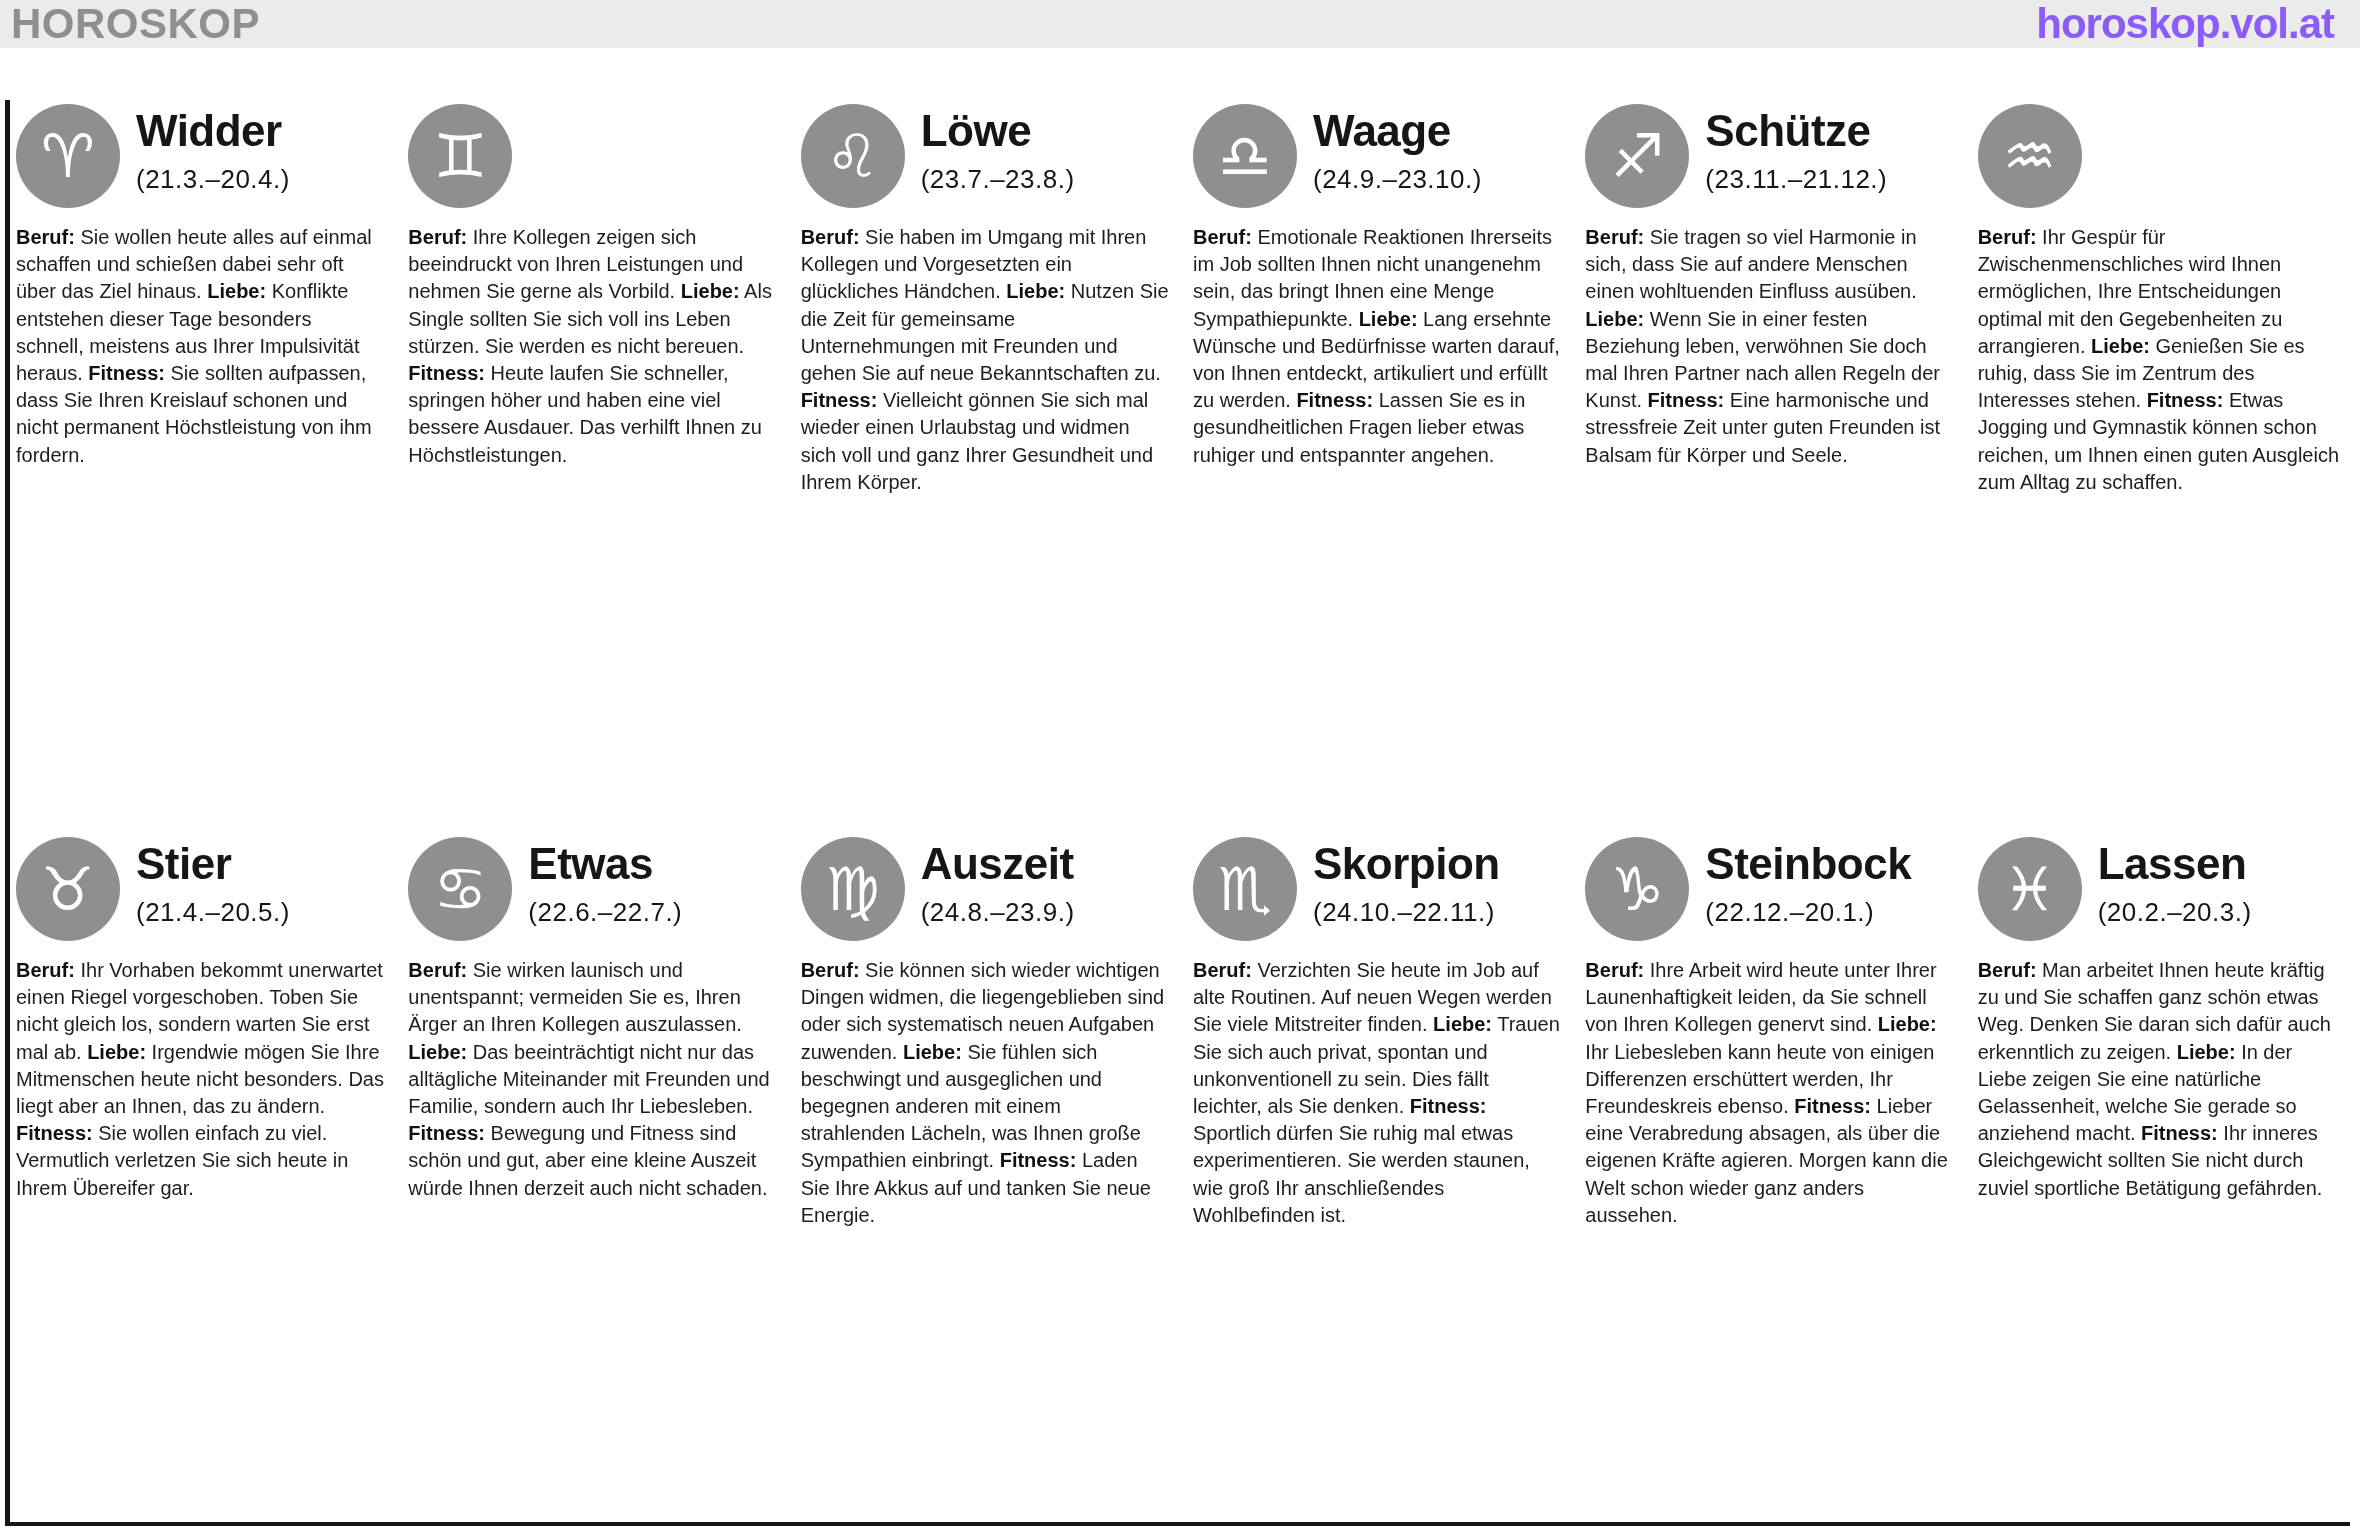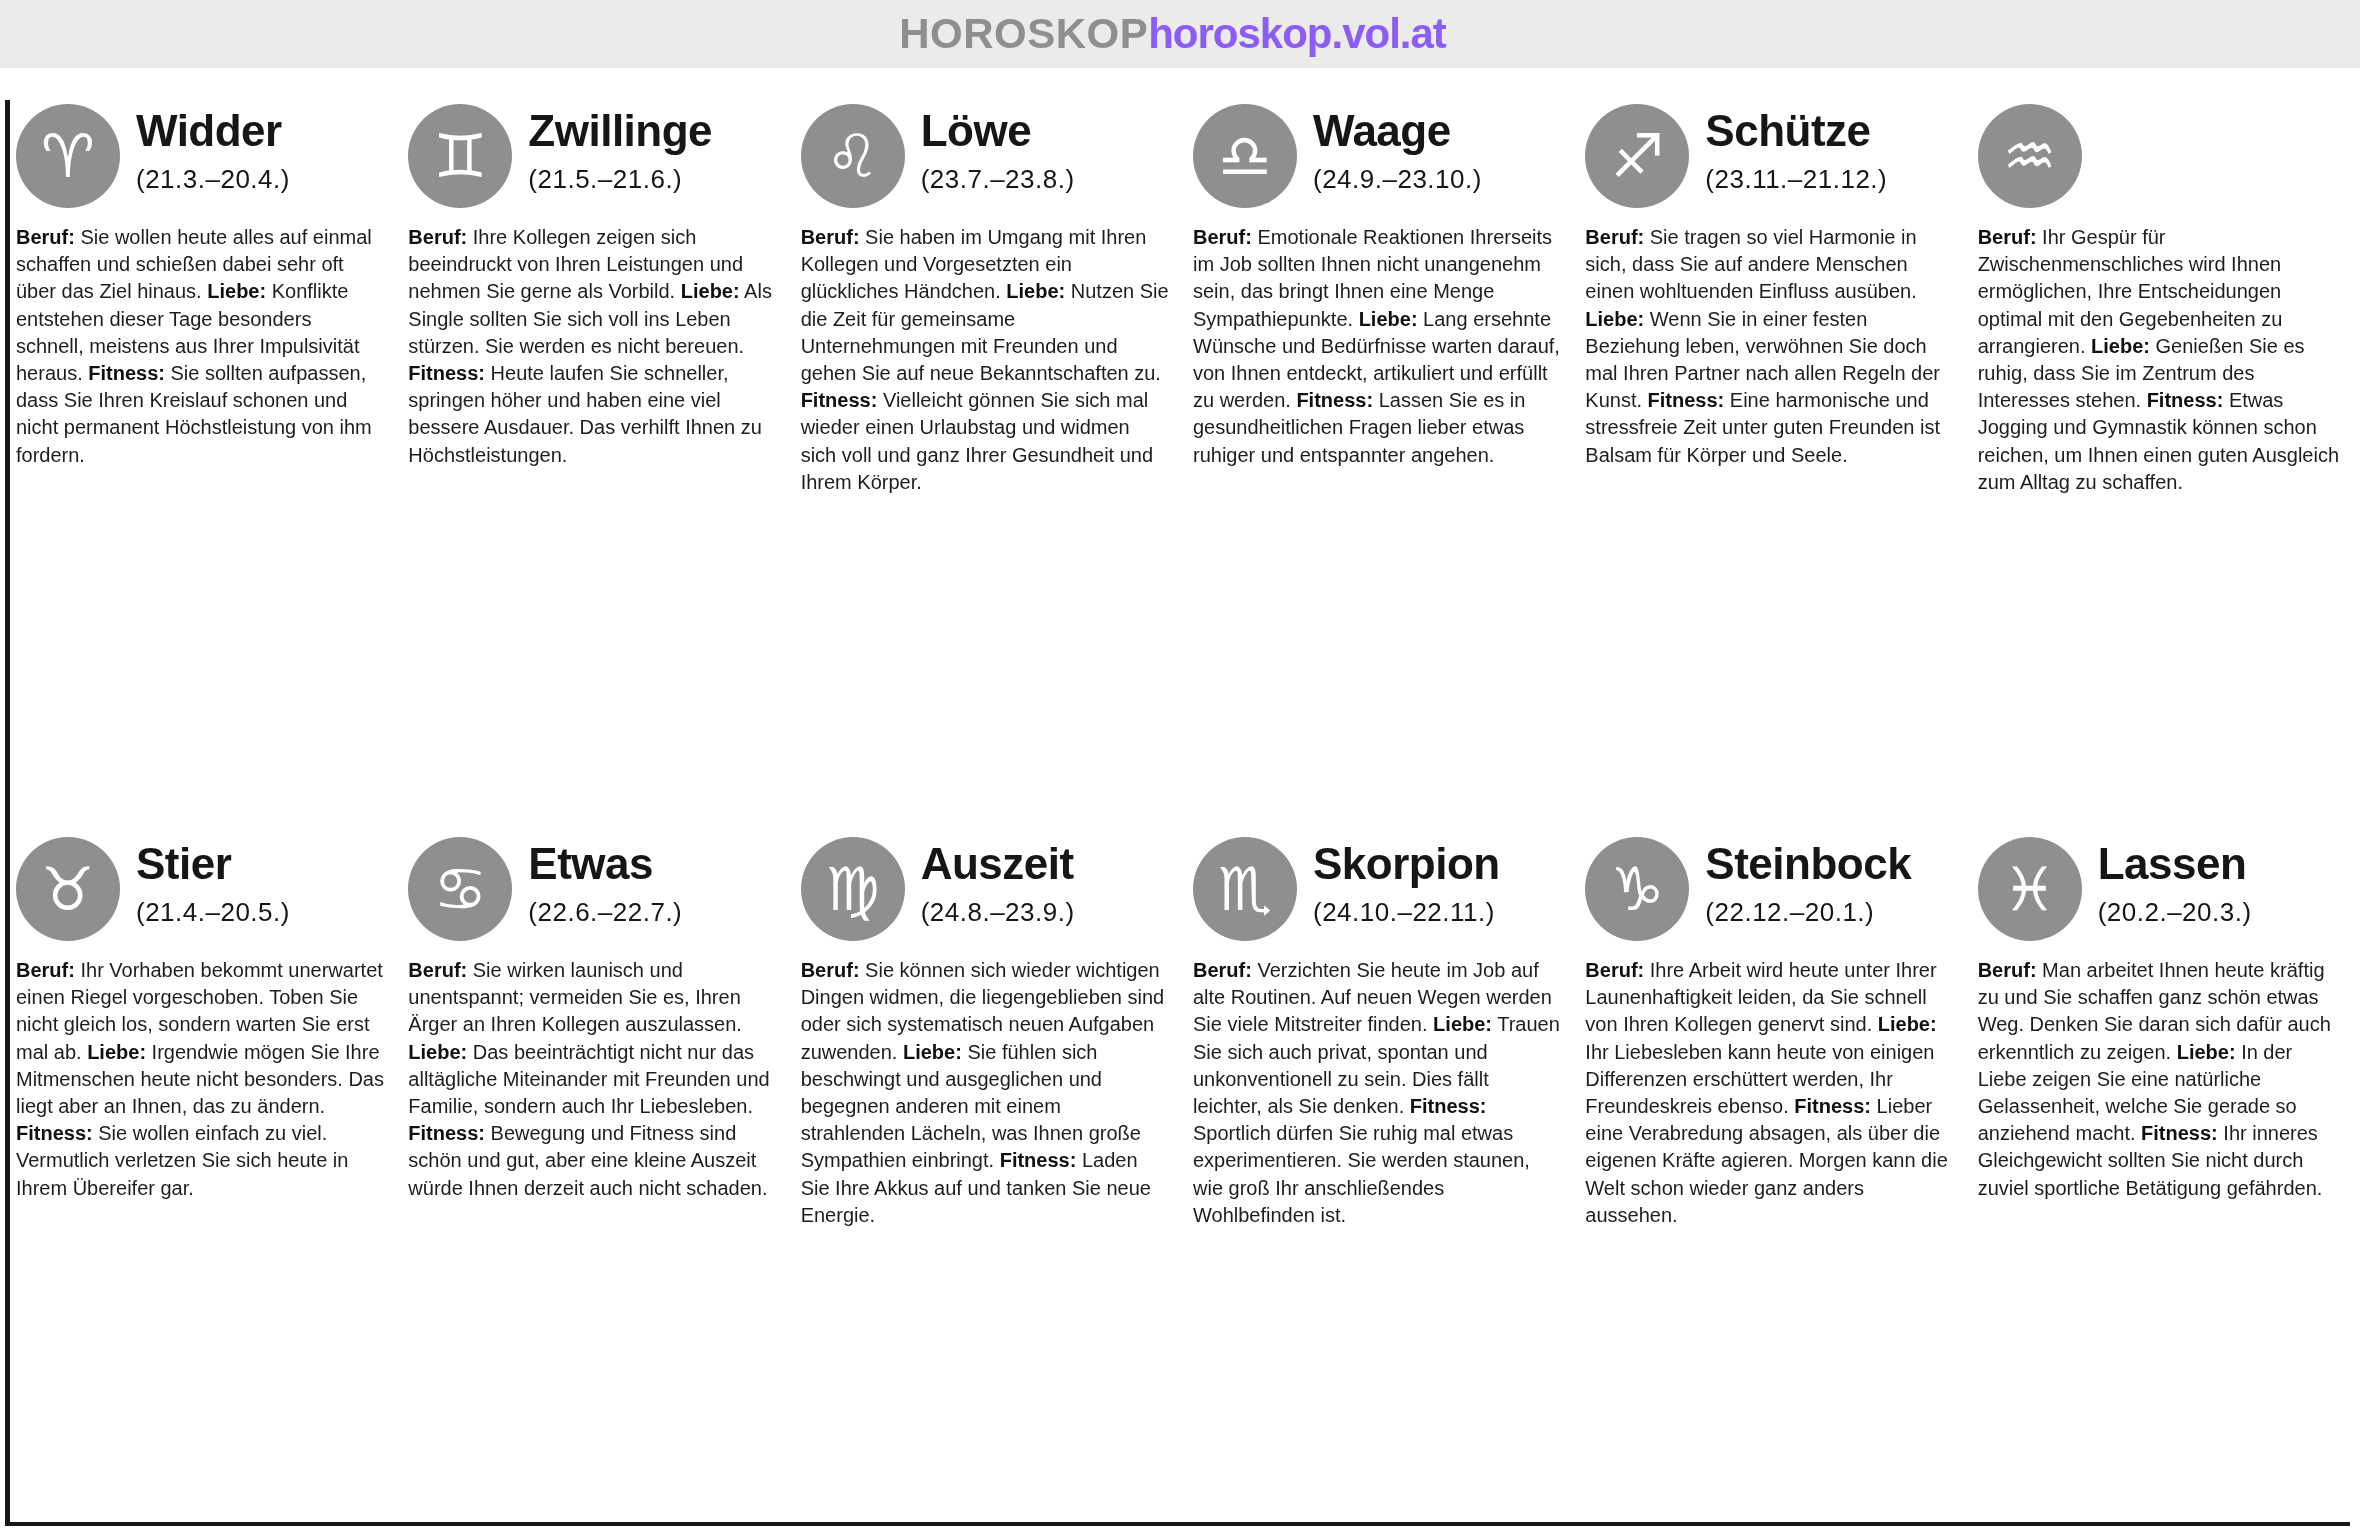--- a/index.html
+++ b/index.html
@@ -2,22 +2,22 @@
 <html lang="de"><head>
 <meta charset="utf-8">
 <style>
   html,body { margin:0; padding:0; }
   body {
     width:2360px; height:1531px; position:relative; overflow:hidden;
     background:#ffffff;
     font-family:"Liberation Sans", sans-serif;
   }
   .topbar {
-    height:68px; background:#ebebe9;
-    display:flex; align-items:center; justify-content:center;
+    height:48px; background:#ebebe9;
+    display:flex; align-items:center; justify-content:space-between;
     padding:0 26px 0 11px; box-sizing:border-box;
   }
   .topbar .title {
     font-size:42px; font-weight:bold; color:#8f8f8f; letter-spacing:0.5px;
   }
   .topbar .site {
     font-size:42px; font-weight:bold; color:#8b5cf6; letter-spacing:-1px;
   }
   .edge-left  { position:absolute; left:5px; top:100px; width:5px; height:1422px; background:#161616; }
   .edge-bottom{ position:absolute; left:5px; bottom:5px; width:2345px; height:4px; background:#161616; }
@@ -68,24 +68,20 @@
         <span class="sign-name">Widder</span>
         <span class="sign-dates">(21.3.–20.4.)</span>
       </span>
     </header>
     <p class="sign-body"><b>Beruf:</b> Sie wollen heute alles auf einmal schaffen und schießen dabei sehr oft über das Ziel hinaus. <b>Liebe:</b> Konflikte entstehen dieser Tage besonders schnell, meistens aus Ihrer Impulsivität heraus. <b>Fitness:</b> Sie sollten aufpassen, dass Sie Ihren Kreislauf schonen und nicht permanent Höchstleistung von ihm fordern.</p>
   </section>
 
   <section class="sign">
     <header class="sign-head">
       <span class="icon">♊</span>
-      <span class="head-text">
-        <span class="sign-name">Zwillinge</span>
-        <span class="sign-dates">(21.5.–21.6.)</span>
-      </span>
     </header>
     <p class="sign-body"><b>Beruf:</b> Ihre Kollegen zeigen sich beeindruckt von Ihren Leistungen und nehmen Sie gerne als Vorbild. <b>Liebe:</b> Als Single sollten Sie sich voll ins Leben stürzen. Sie werden es nicht bereuen. <b>Fitness:</b> Heute laufen Sie schneller, springen höher und haben eine viel bessere Ausdauer. Das verhilft Ihnen zu Höchstleistungen.</p>
   </section>
 
   <section class="sign">
     <header class="sign-head">
       <span class="icon">♌</span>
       <span class="head-text">
         <span class="sign-name">Löwe</span>
         <span class="sign-dates">(23.7.–23.8.)</span>

